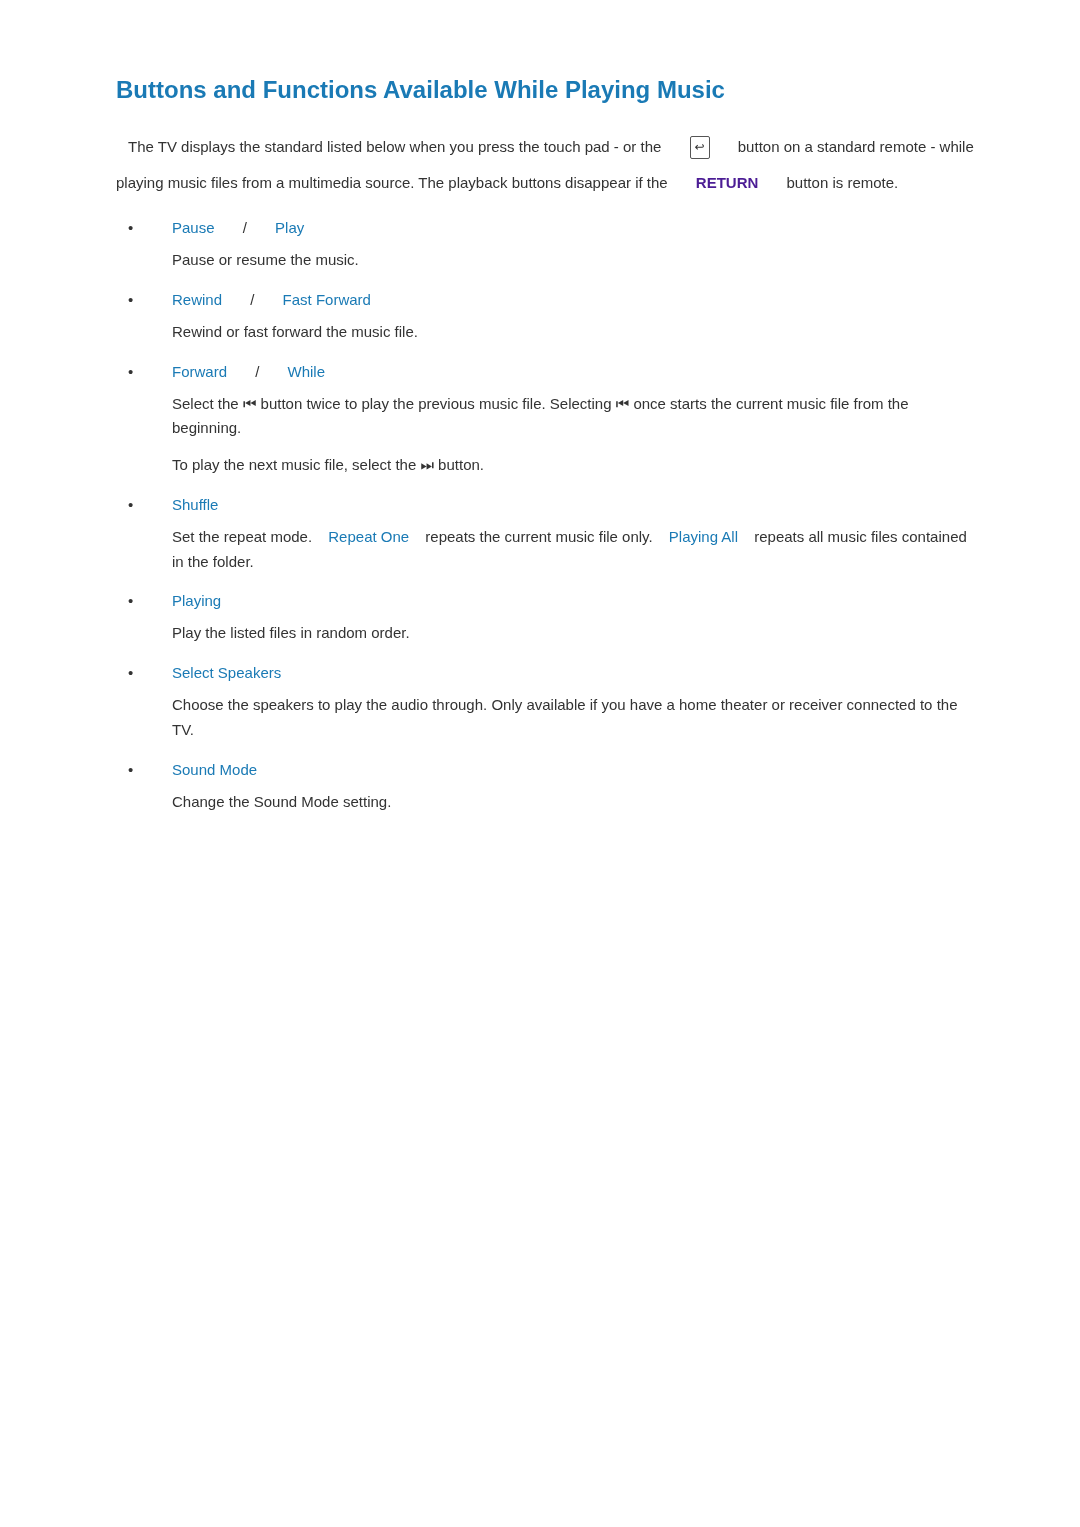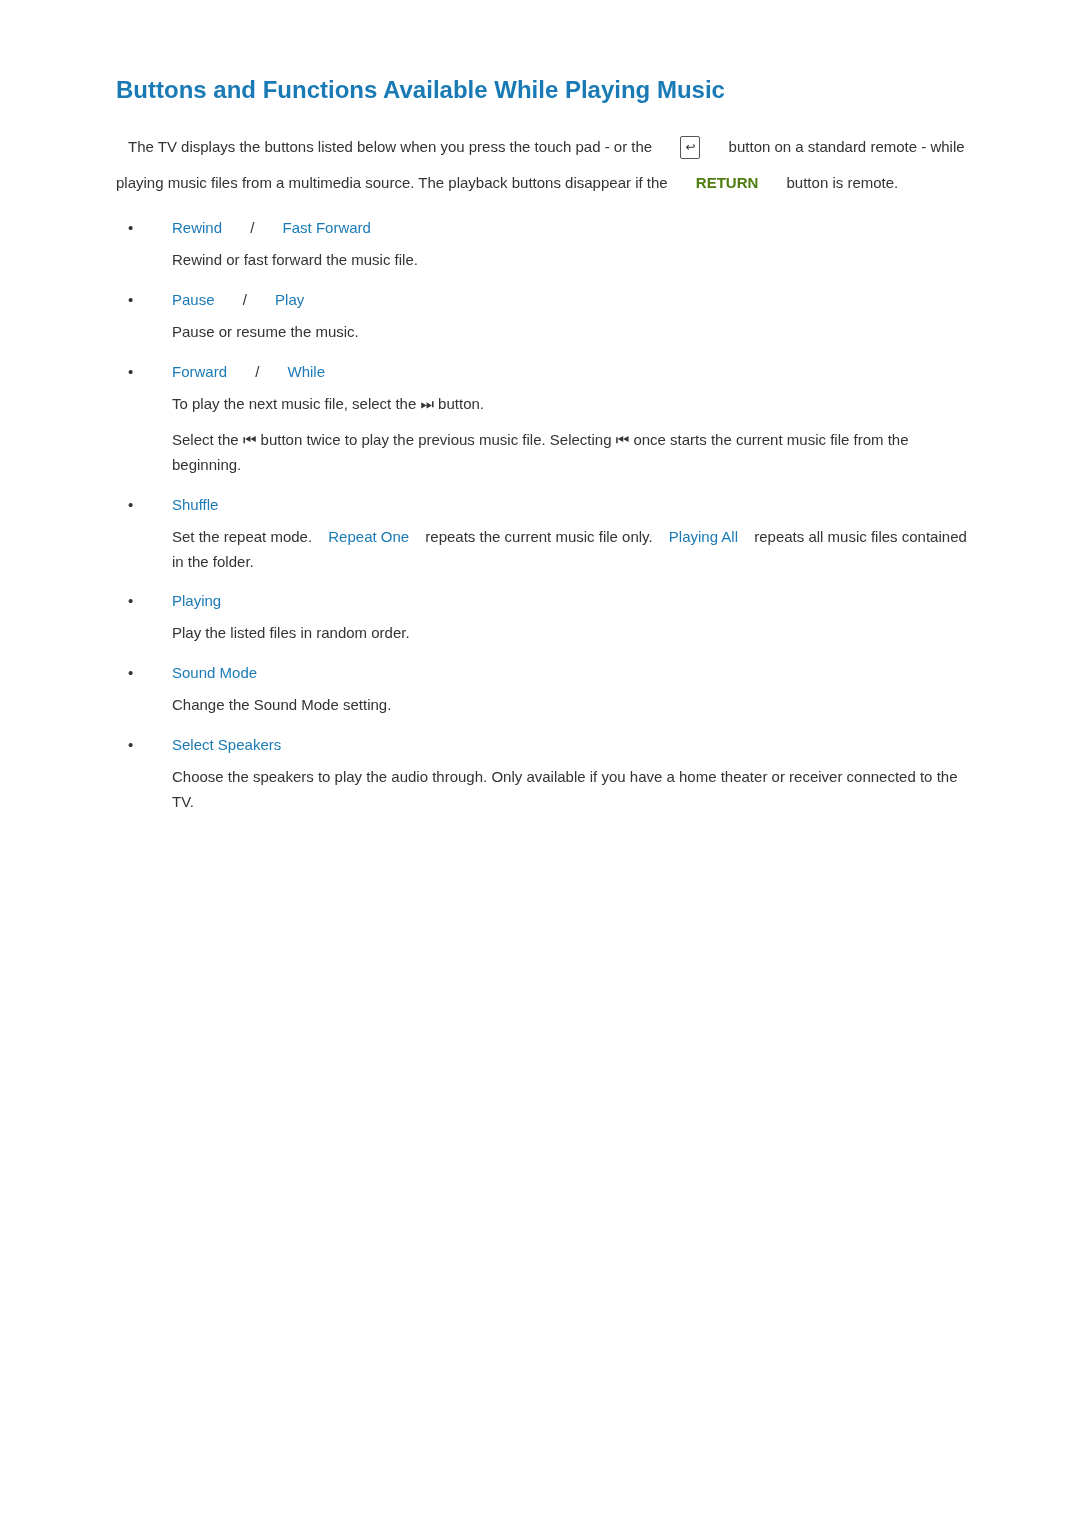--- a/index.html
+++ b/index.html
@@ -24,21 +24,21 @@
       font-weight: bold;
       margin-bottom: 20px;
     }
 
     .intro {
       margin-bottom: 24px;
       line-height: 1.6;
     }
 
     .intro .highlight {
-      color: #4d7c0f;
+      color: #4c1d95;
       font-weight: bold;
     }
 
     .icon-return {
       display: inline-block;
       border: 1px solid #555;
       padding: 1px 4px;
       font-size: 12px;
       border-radius: 2px;
       vertical-align: middle;
@@ -91,54 +91,54 @@
     .inline-highlight {
       color: #1a7ab5;
     }
   </style>
 </head>
 <body>
 
 <h1>Buttons and Functions Available While Playing Music</h1>
 
 <div class="intro">
-  <span>The TV displays the buttons listed below when you press the touch pad - or the</span>
+  <span>The TV displays the standard listed below when you press the touch pad - or the</span>
   <span class="icon-return">↩</span>
   <span>button on a standard remote - while playing music files from a multimedia source. The playback buttons disappear if the</span>
   <span class="highlight">RETURN</span>
   <span>button is remote.</span>
 </div>
 
 <ul>
+
+  <li>
+    <span class="item-title">
+      <span class="inline-highlight">Pause</span><span class="sep"> / </span><span class="inline-highlight">Play</span>
+    </span>
+    <div class="item-body">
+      <p>Pause or resume the music.</p>
+    </div>
+  </li>
 
   <li>
     <span class="item-title">
       <span class="inline-highlight">Rewind</span><span class="sep"> / </span><span class="inline-highlight">Fast Forward</span>
     </span>
     <div class="item-body">
       <p>Rewind or fast forward the music file.</p>
     </div>
   </li>
 
   <li>
     <span class="item-title">
-      <span class="inline-highlight">Pause</span><span class="sep"> / </span><span class="inline-highlight">Play</span>
-    </span>
-    <div class="item-body">
-      <p>Pause or resume the music.</p>
-    </div>
-  </li>
-
-  <li>
-    <span class="item-title">
       <span class="inline-highlight">Forward</span><span class="sep"> / </span><span class="inline-highlight">While</span>
     </span>
     <div class="item-body">
+      <p>Select the ⏮ button twice to play the previous music file. Selecting ⏮ once starts the current music file from the beginning.</p>
       <p>To play the next music file, select the ⏭ button.</p>
-      <p>Select the ⏮ button twice to play the previous music file. Selecting ⏮ once starts the current music file from the beginning.</p>
     </div>
   </li>
 
   <li>
     <span class="item-title">
       <span class="inline-highlight">Shuffle</span>
     </span>
     <div class="item-body">
       <p>Set the repeat mode. <span class="inline-highlight">Repeat One</span> repeats the current music file only. <span class="inline-highlight">Playing All</span> repeats all music files contained in the folder.</p>
     </div>
@@ -148,29 +148,29 @@
     <span class="item-title">
       <span class="inline-highlight">Playing</span>
     </span>
     <div class="item-body">
       <p>Play the listed files in random order.</p>
     </div>
   </li>
 
   <li>
     <span class="item-title">
+      <span class="inline-highlight">Select Speakers</span>
+    </span>
+    <div class="item-body">
+      <p>Choose the speakers to play the audio through. Only available if you have a home theater or receiver connected to the TV.</p>
+    </div>
+  </li>
+
+  <li>
+    <span class="item-title">
       <span class="inline-highlight">Sound Mode</span>
     </span>
     <div class="item-body">
       <p>Change the Sound Mode setting.</p>
     </div>
   </li>
 
-  <li>
-    <span class="item-title">
-      <span class="inline-highlight">Select Speakers</span>
-    </span>
-    <div class="item-body">
-      <p>Choose the speakers to play the audio through. Only available if you have a home theater or receiver connected to the TV.</p>
-    </div>
-  </li>
-
 </ul>
 
 </body></html>

